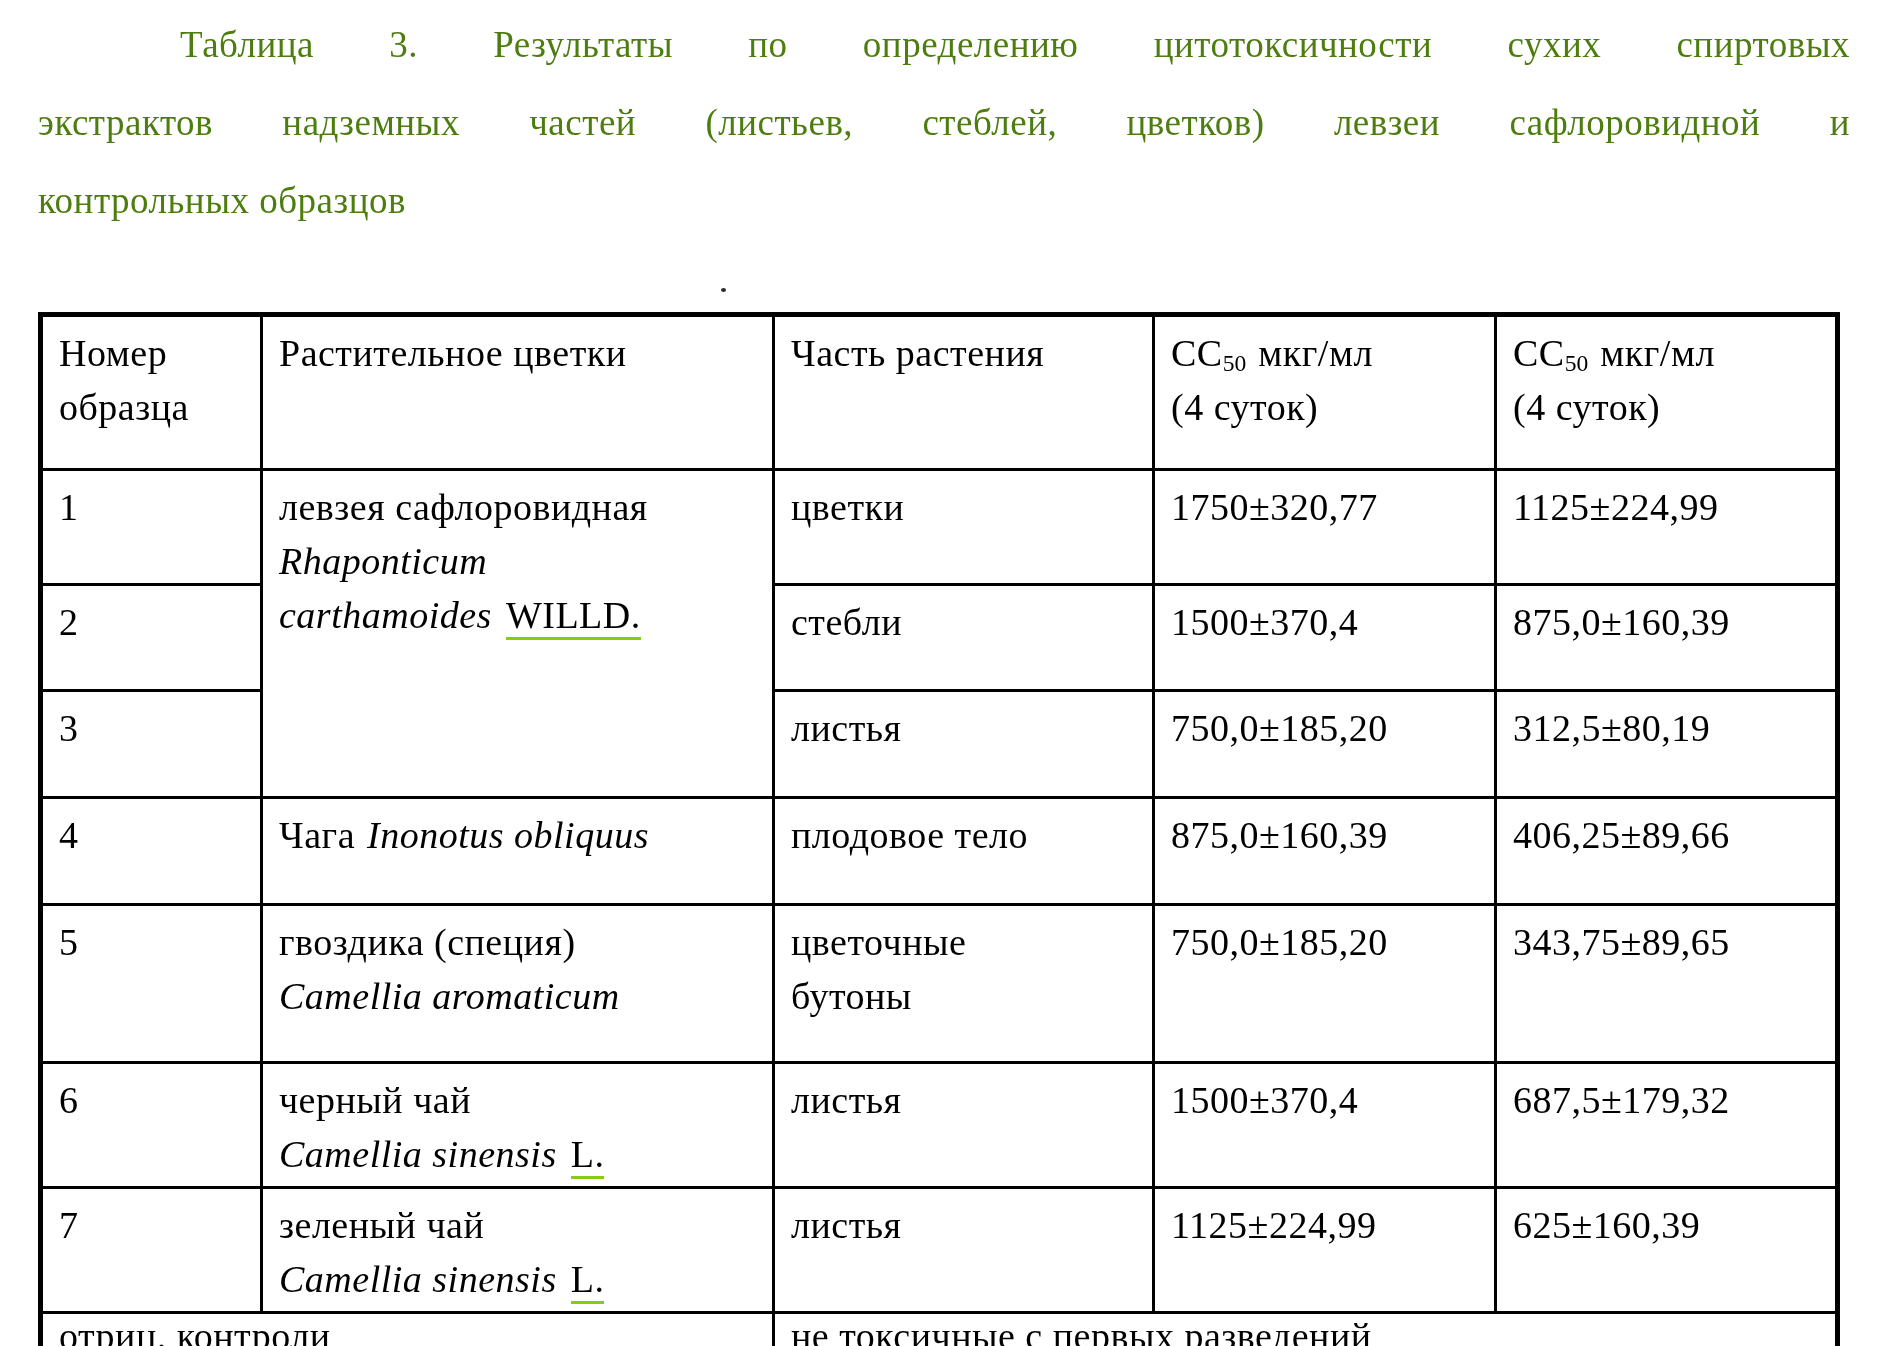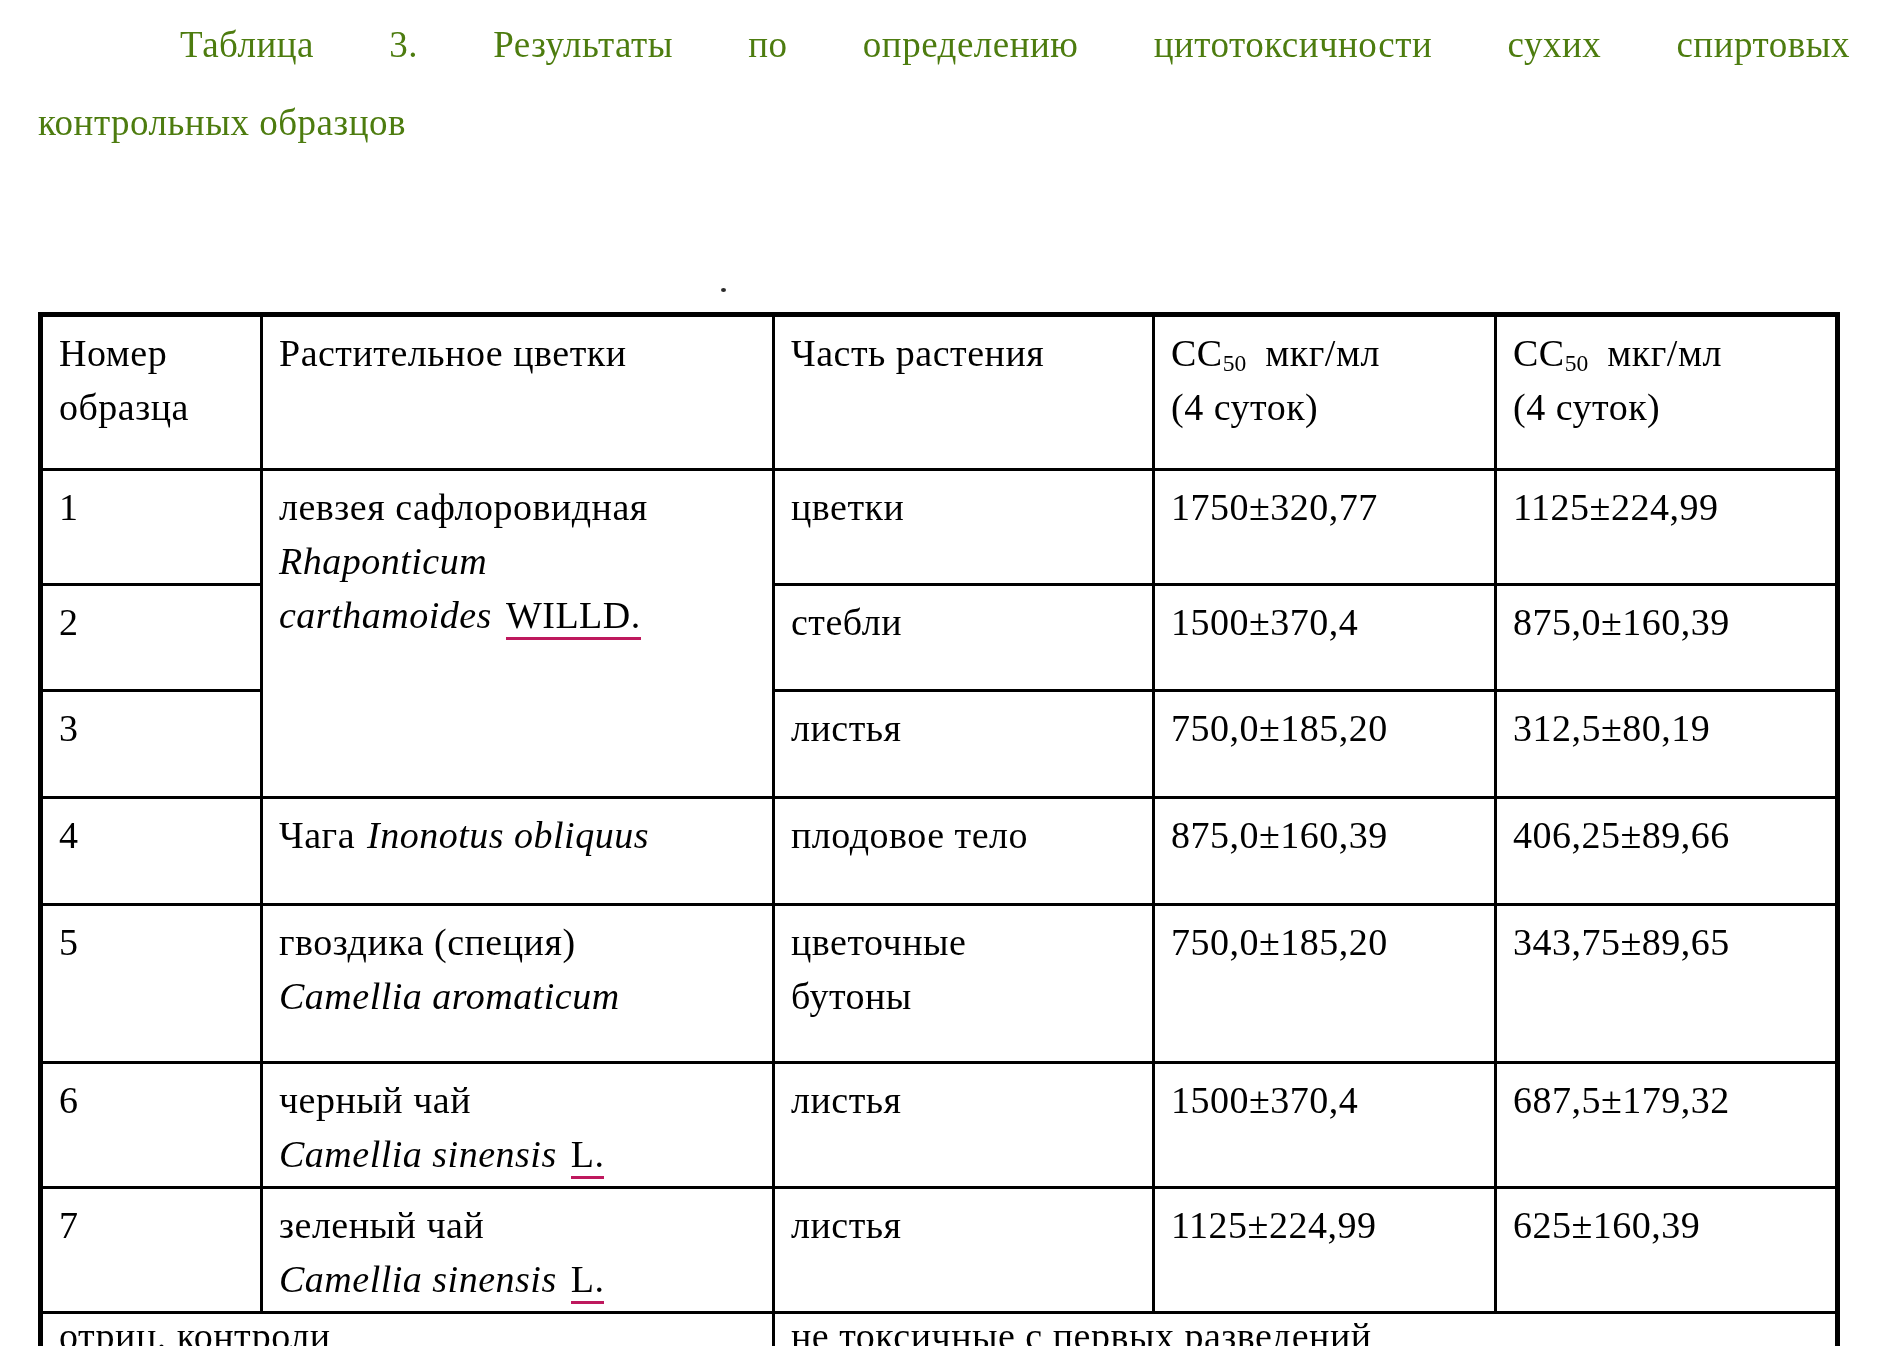--- a/index.html
+++ b/index.html
@@ -77,52 +77,53 @@
   tr.r-3 { height: 107px; }
   tr.r-4 { height: 107px; }
   tr.r-5 { height: 158px; }
   tr.r-6 { height: 107px; }
   tr.r-7 { height: 106px; }
   tr.r-foot { height: 58px; }
 
   .line { display: block; }
   .italic { font-style: italic; }
   .auth {
-    border-bottom: 3px solid #be185d;
+    border-bottom: 3px solid #84cc16;
     padding-bottom: 1px;
     margin-left: 14px;
     text-align: right;
   }
   .gap { margin-left: 12px; }
   td.num-bottom {
     vertical-align: bottom;
     padding-bottom: 8px;
   }
   sub.cc-sub {
     font-size: 0.62em;
     letter-spacing: 0;
     vertical-align: baseline;
     position: relative;
     top: 0.2em;
   }
-  .unit { margin-left: 19px; }
+  .unit { margin-left: 12px; }
   tr.r-foot td {
     vertical-align: middle;
     padding-top: 0;
     padding-bottom: 8px;
     line-height: 1.15;
   }
 </style>
 </head>
 <body>
 
 <div class="page">
 
   <div class="doc-title">
     <span class="t-line t-just t-indent">Таблица 3. Результаты по определению цитотоксичности сухих спиртовых</span>
+    <span class="t-line t-just">экстрактов надземных частей (листьев, стеблей, цветков) левзеи сафлоровидной и</span>
     <span class="t-line t-left">контрольных образцов</span>
   </div>
 
   <div class="speck"></div>
 
   <table class="results">
     <colgroup>
       <col class="col-num">
       <col class="col-mat">
       <col class="col-part">

